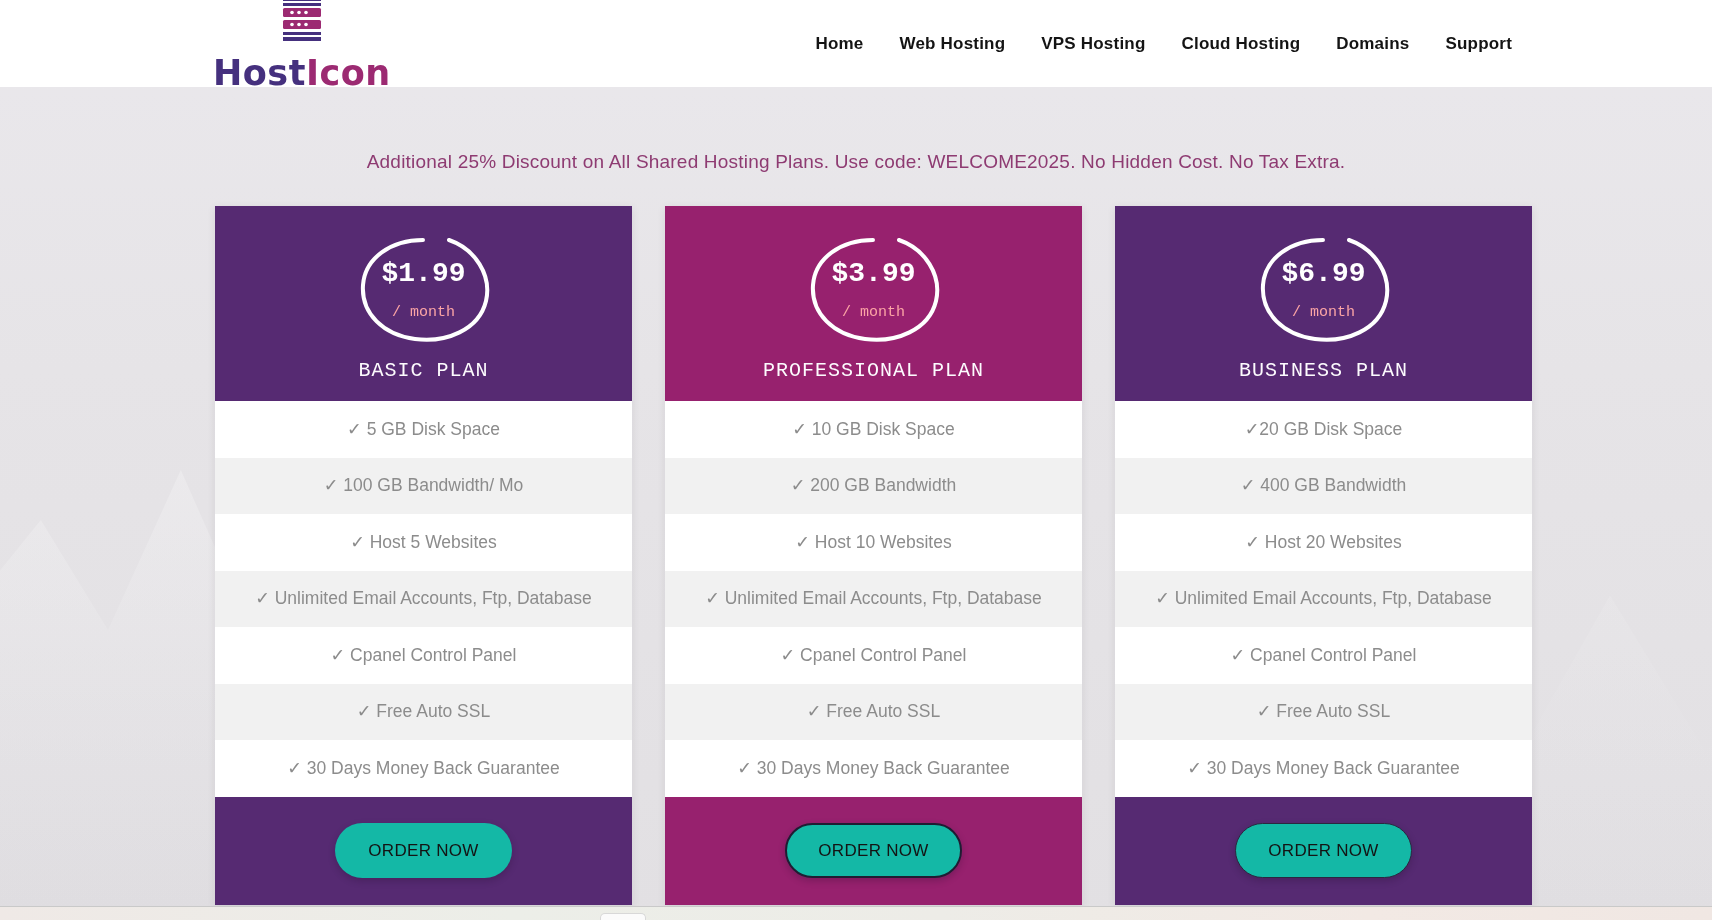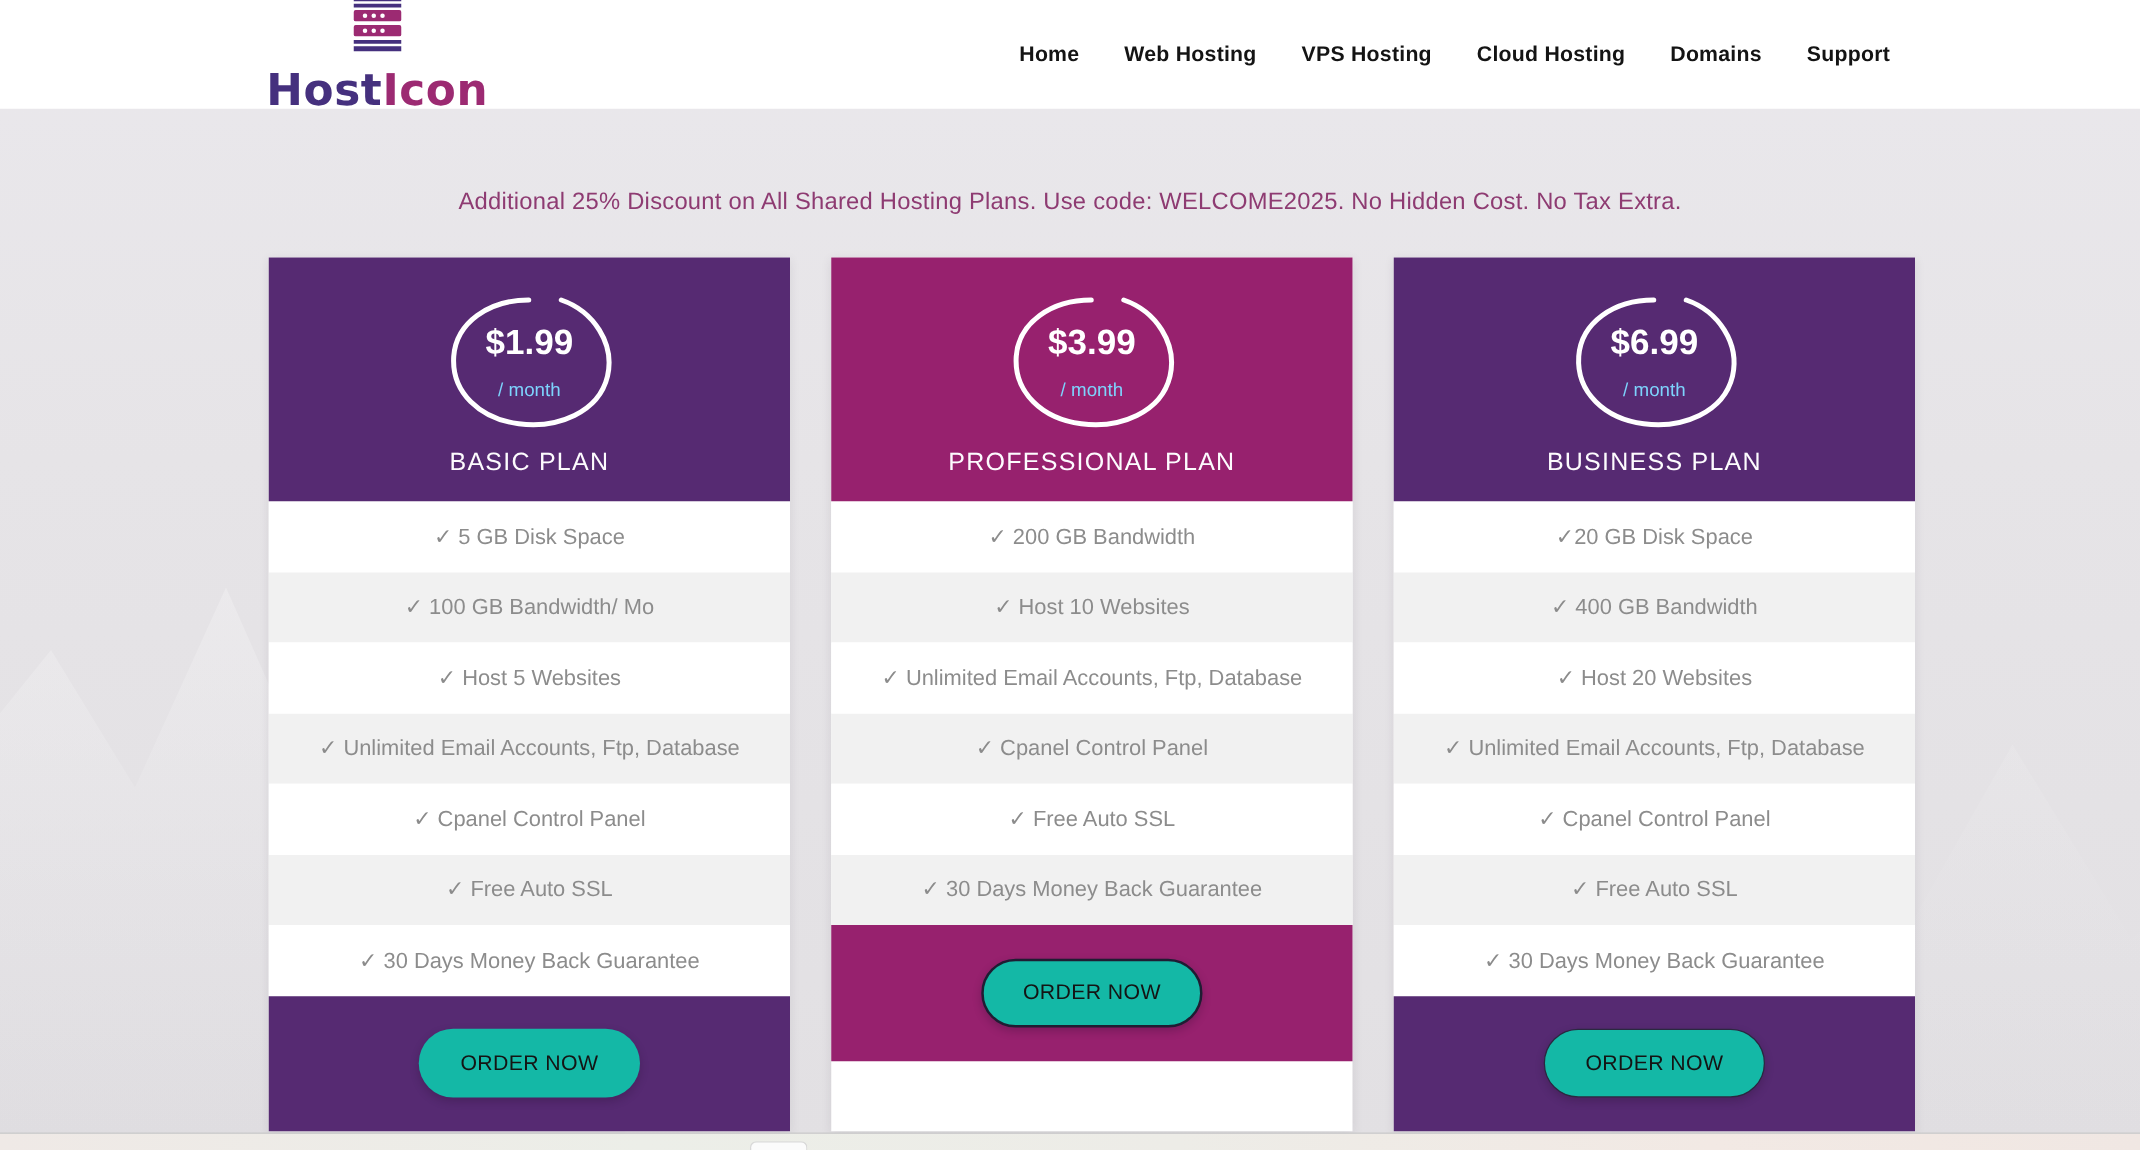--- a/index.html
+++ b/index.html
@@ -48,31 +48,31 @@
 
   
   .promo { position: relative; z-index: 4; text-align: center; margin-top: 64px; }
   .promo-text { font-size: 19px; color: #8e3b72; letter-spacing: 0.2px; }
 
   
   .pricing { position: absolute; z-index: 4; left: 215px; top: 206px; width: 1317px;
     display: flex; gap: 33px; }
   .card { width: 417px; background: #ffffff; box-shadow: 0 2px 8px rgba(60,50,70,0.10); }
 
-  .card-head { height: 195px; position: relative; color: #fff; }
+  .card-head { height: 195px; position: relative; color: #fff; font-family: Liberation Mono, monospace; }
   .head-purple { background: #562a72; }
   .head-magenta { background: #97216e; }
 
   .price-badge { position: absolute; left: 50%; top: 27px; transform: translateX(-50%);
     width: 142px; height: 112px; }
   .price-badge svg { position: absolute; inset: 0; width: 100%; height: 100%; }
   .price-center { position: absolute; inset: 0; display: flex; flex-direction: column;
     align-items: center; justify-content: center; padding-top: 2px; }
   .price-amount { font-size: 28px; font-weight: bold; color: #fff; line-height: 1.1; }
-  .price-period { font-size: 15px; color: #7dd3fc; margin-top: 15px; }
+  .price-period { font-size: 15px; color: #fca5a5; margin-top: 15px; }
 
   .plan-name { position: absolute; left: 0; right: 0; top: 153px; text-align: center;
     font-size: 20px; letter-spacing: 1px; color: #fdfbfe; }
 
   .feature-list { }
   .feature-row { height: 56.5px; display: flex; align-items: center; justify-content: center;
     font-size: 17.5px; color: #8c8c8c; background: #ffffff; }
   .feature-row:nth-child(even) { background: #f1f1f1; }
 
   .card-foot { height: 108.5px; display: flex; align-items: center; justify-content: center; }
@@ -179,20 +179,21 @@
           <path d="M 96 7 C 122 16, 139 42, 133 68 C 126 97, 93 110, 62 106 C 31 102, 8 81, 10 52 C 12 25, 38 7, 70 7" fill="none" stroke="#ffffff" stroke-width="4" stroke-linecap="round"></path>
         </svg>
         <div class="price-center">
           <div class="price-amount">$3.99</div>
           <div class="price-period">/ month</div>
         </div>
       </div>
       <div class="plan-name">PROFESSIONAL PLAN</div>
     </div>
     <div class="feature-list">
+      <div class="feature-row">✓ 10 GB Disk Space</div>
       <div class="feature-row">✓ 200 GB Bandwidth</div>
       <div class="feature-row">✓ Host 10 Websites</div>
       <div class="feature-row">✓ Unlimited Email Accounts, Ftp, Database</div>
       <div class="feature-row">✓ Cpanel Control Panel</div>
       <div class="feature-row">✓ Free Auto SSL</div>
       <div class="feature-row">✓ 30 Days Money Back Guarantee</div>
     </div>
     <div class="card-foot foot-magenta">
       <button class="order-btn btn-outlined-2">ORDER NOW</button>
     </div>

